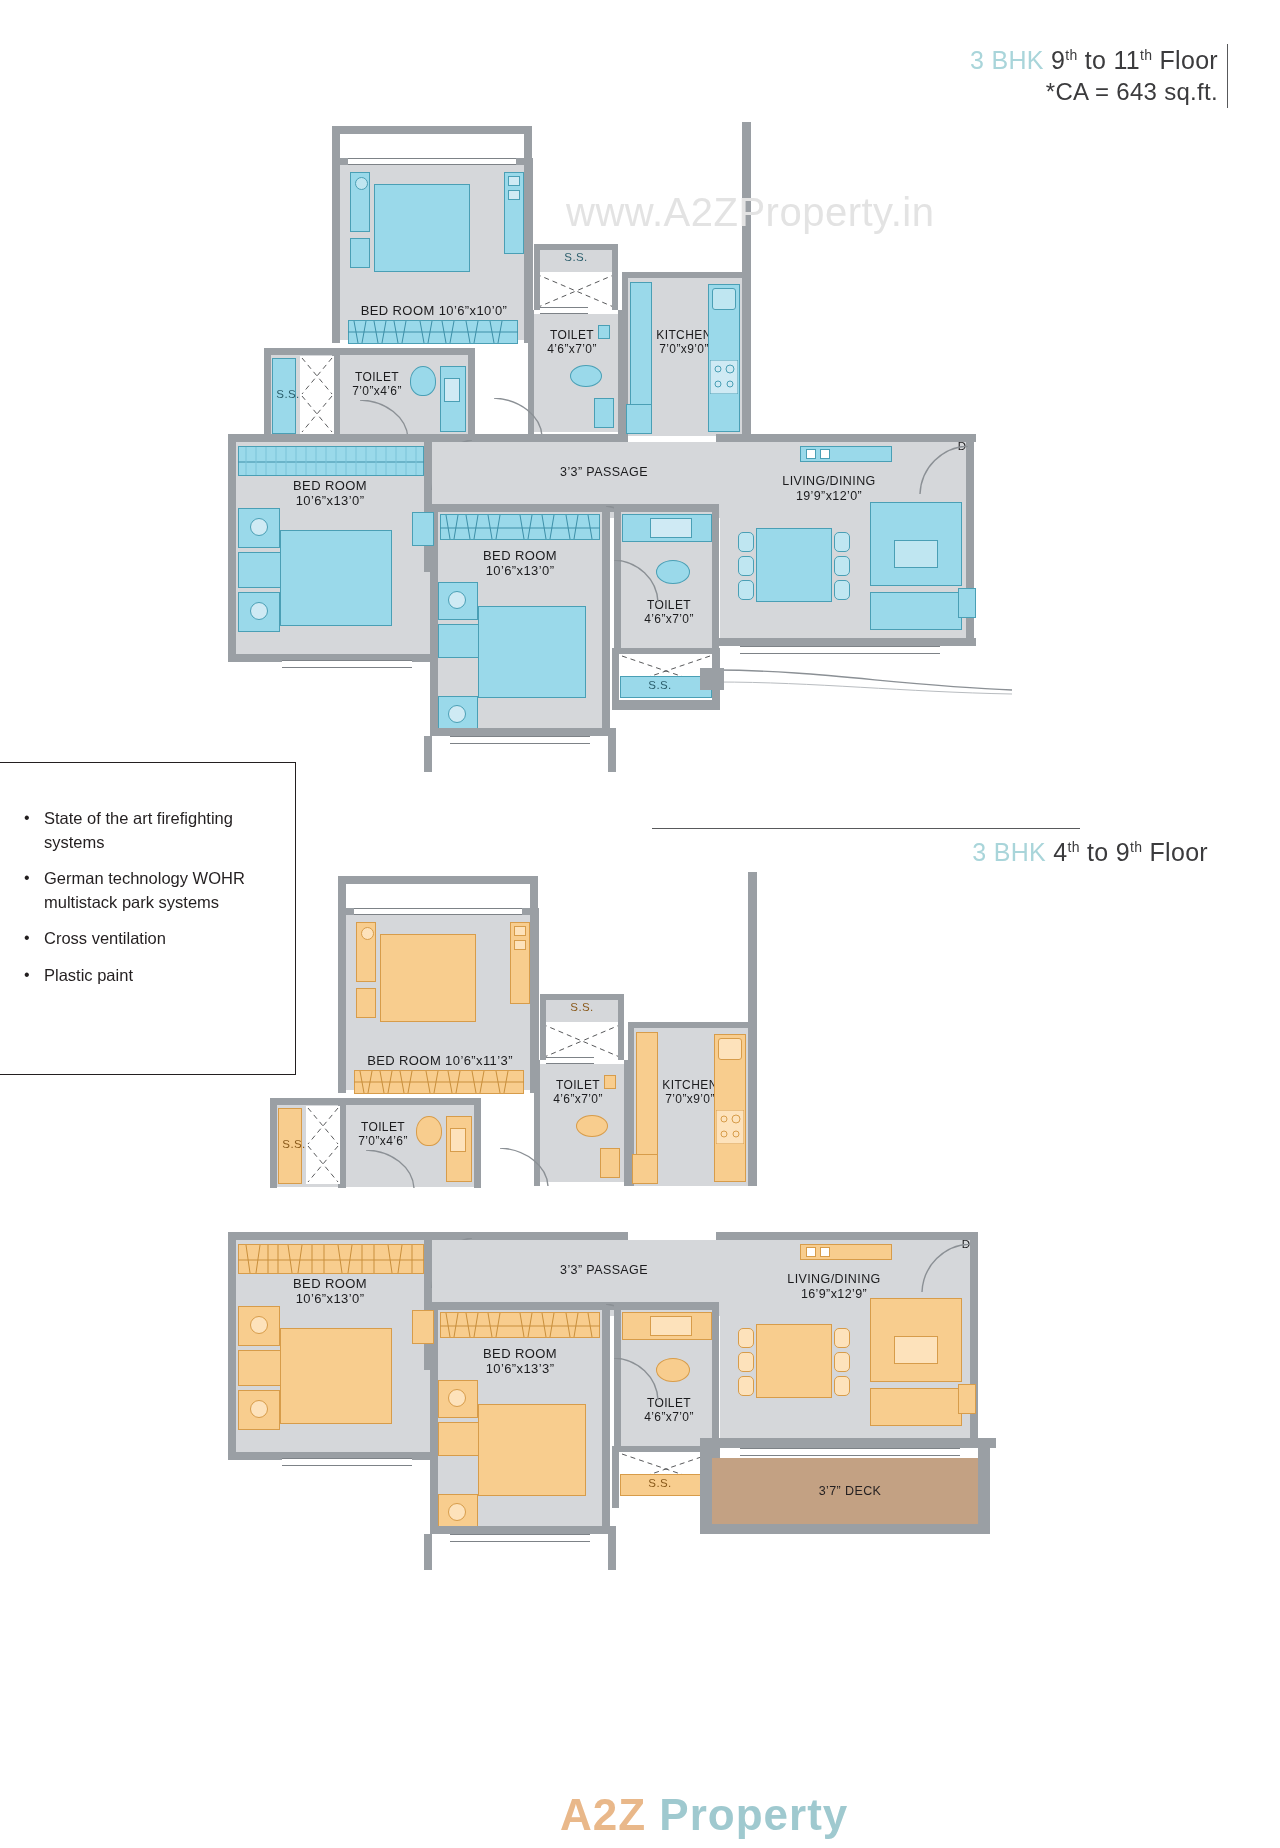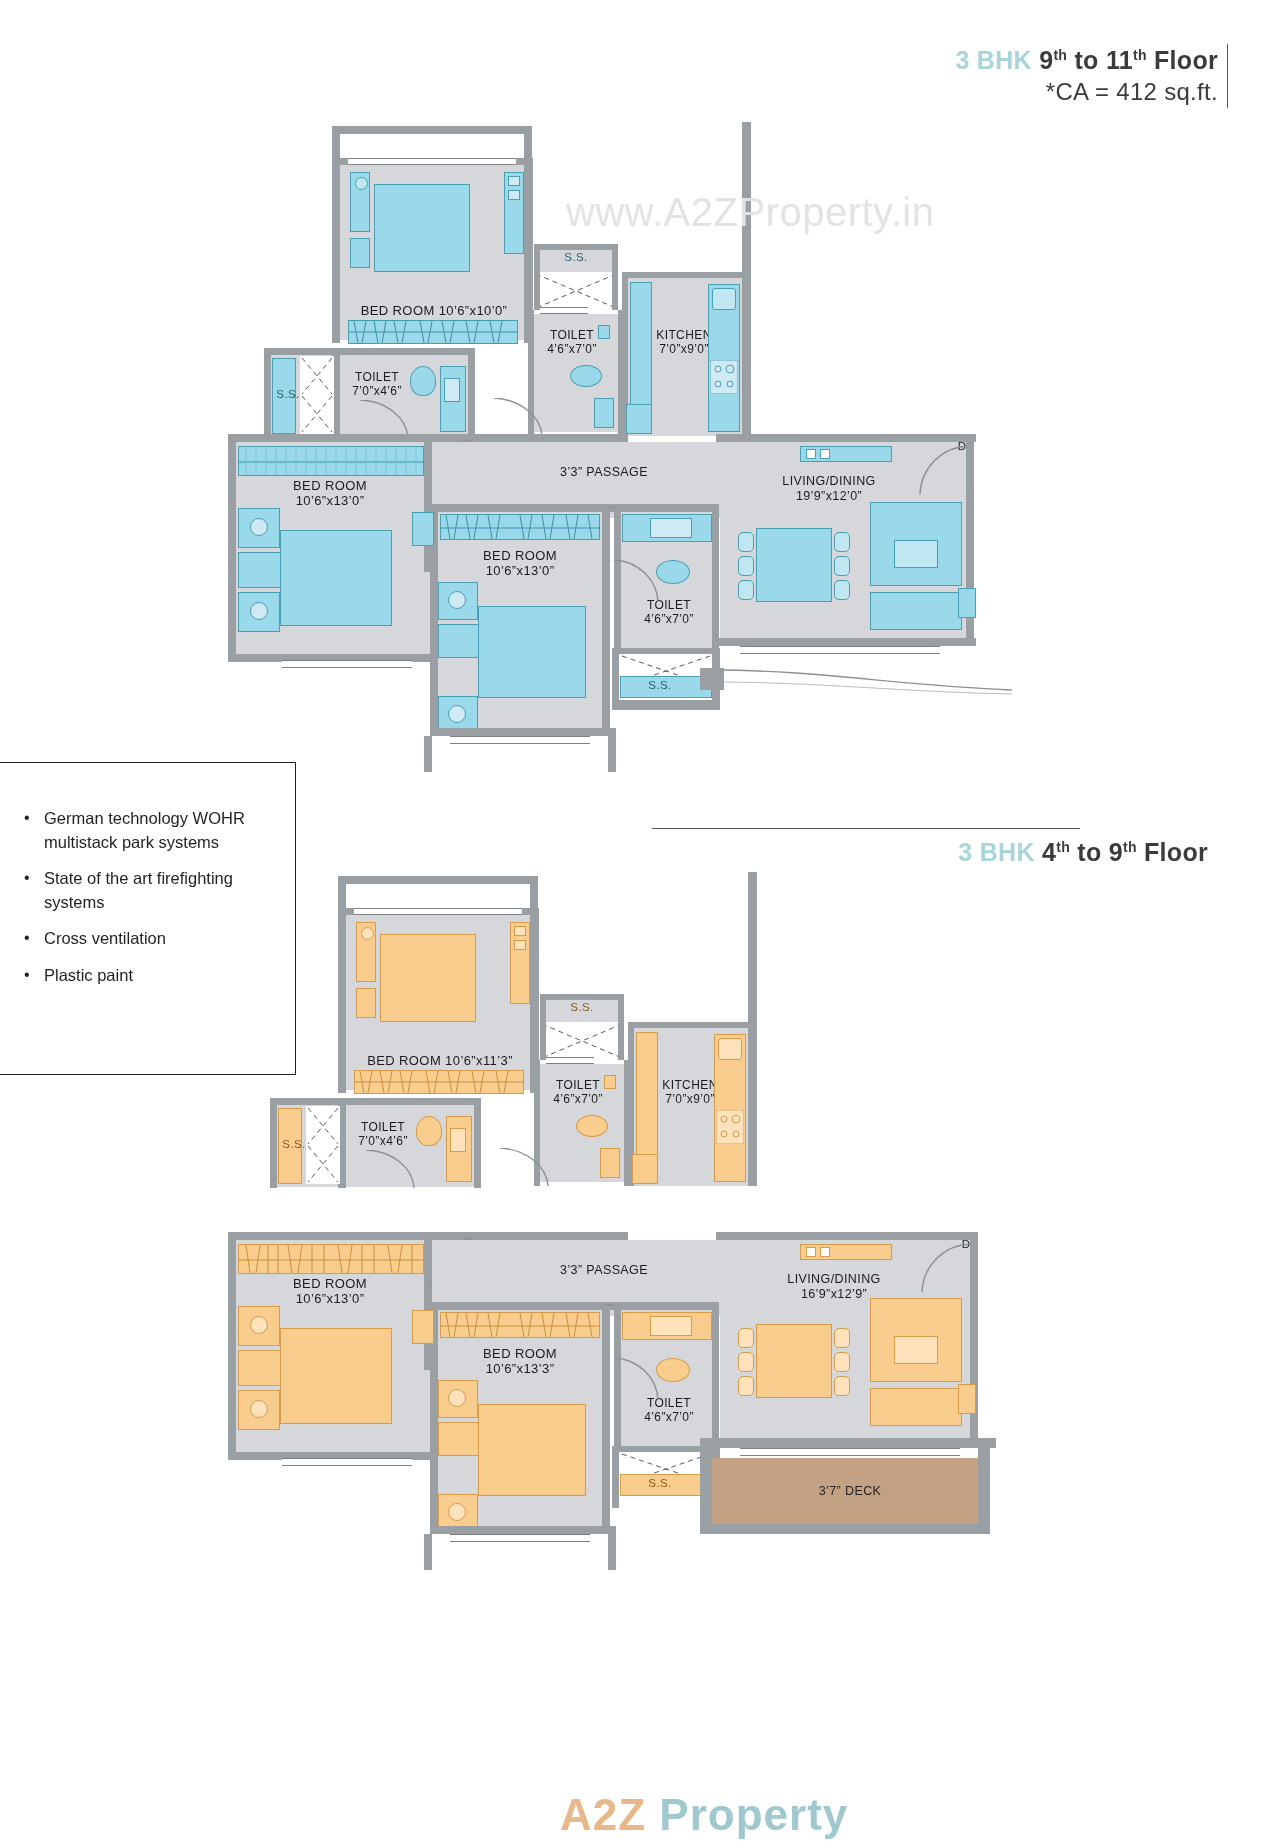--- a/index.html
+++ b/index.html
@@ -11,21 +11,21 @@
   .wall{position:absolute;background:#9a9fa4;}
   .room{position:absolute;background:#d5d7da;}
   .fix{position:absolute;box-sizing:border-box;}
   .lbl{position:absolute;text-align:center;letter-spacing:.4px;
        line-height:1.18;color:#1b1b1d;white-space:nowrap;}
   .lblc{position:absolute;text-align:center;letter-spacing:.4px;
         line-height:1.18;color:#1b1b1d;transform:translateX(-50%);}
 
   
   .hdr{position:absolute;text-align:right;font-weight:300;}
-  .hdr .l1{font-size:25px;color:#3b3b3d;letter-spacing:.3px;font-weight:bold;}
+  .hdr .l1{font-size:25px;color:#3b3b3d;letter-spacing:.3px;}
   .hdr .l1 .bhk{color:#a9d5da;}
   .hdr .l1 sup{font-size:14px;}
   .hdr .l2{font-size:24px;color:#3b3b3d;letter-spacing:.3px;margin-top:3px;}
   .hdr-rule{position:absolute;background:#58595b;height:1px;}
   .hdr-vrule{position:absolute;background:#58595b;width:1px;}
 
   
   #feature-box{position:absolute;left:0;top:762px;width:296px;height:313px;
       border:1px solid #231f20;border-left:none;box-sizing:border-box;background:#fff;}
   #feature-box ul{list-style:none;margin:0;padding:44px 18px 0 22px;}
@@ -44,21 +44,21 @@
   .plan{position:absolute;}
 </style>
 </head>
 <body>
 
 <div class="hdr" id="hdr-top" style="right:62px;top:46px;">
   <div class="l1">
     <span class="bhk">3 BHK</span>
     <span>9</span><sup>th</sup><span> to 11</span><sup>th</sup><span> Floor</span>
   </div>
-  <div class="l2">*CA = 412 sq.ft.</div>
+  <div class="l2">*CA = 643 sq.ft.</div>
 </div>
 <div class="hdr-vrule" style="right:52px;top:44px;height:64px;"></div>
 
 <div class="plan" id="plan-top" style="left:0;top:0;width:1030px;height:790px;">
 
   <div class="wall" style="left:332px;top:126px;width:200px;height:8px;"></div>
   <div class="wall" style="left:332px;top:126px;width:8px;height:34px;"></div>
   <div class="wall" style="left:524px;top:126px;width:8px;height:34px;"></div>
   <div class="room" style="left:340px;top:160px;width:192px;height:180px;"></div>
   <div class="wall" style="left:332px;top:158px;width:200px;height:7px;"></div>
@@ -339,22 +339,22 @@
 
   <svg class="abs" style="left:714px;top:668px;" width="300" height="30">
     <path d="M2 2 C100 2 190 18 298 22" fill="none" stroke="#8b9095" stroke-width="1.4"></path>
     <path d="M2 14 C100 14 190 24 298 26" fill="none" stroke="#b8bcc0" stroke-width="1"></path>
   </svg>
   <div class="wall" style="left:700px;top:668px;width:24px;height:22px;"></div>
 </div>
 
 <div id="feature-box">
   <ul>
+    <li>State of the art firefighting systems</li>
     <li>German technology WOHR multistack park systems</li>
-    <li>State of the art firefighting systems</li>
     <li>Cross ventilation</li>
     <li>Plastic paint</li>
   </ul>
 </div>
 
 <div class="hdr-rule" style="left:652px;top:828px;width:428px;"></div>
 <div class="hdr" id="hdr-bottom" style="right:72px;top:838px;">
   <div class="l1">
     <span class="bhk">3 BHK</span>
     <span>4</span><sup>th</sup><span> to 9</span><sup>th</sup><span> Floor</span>

